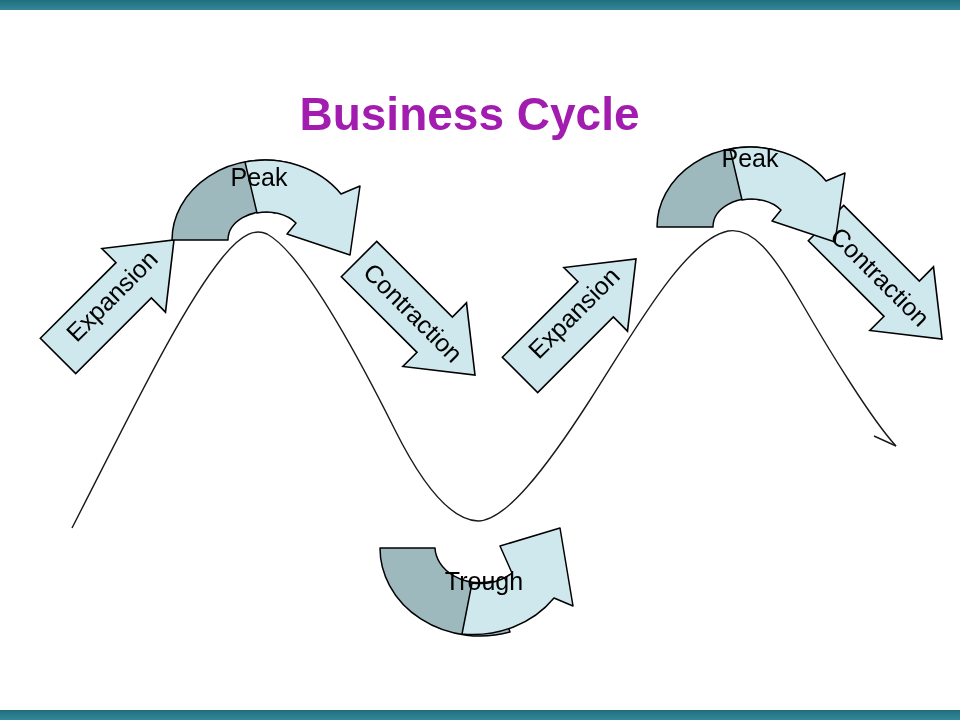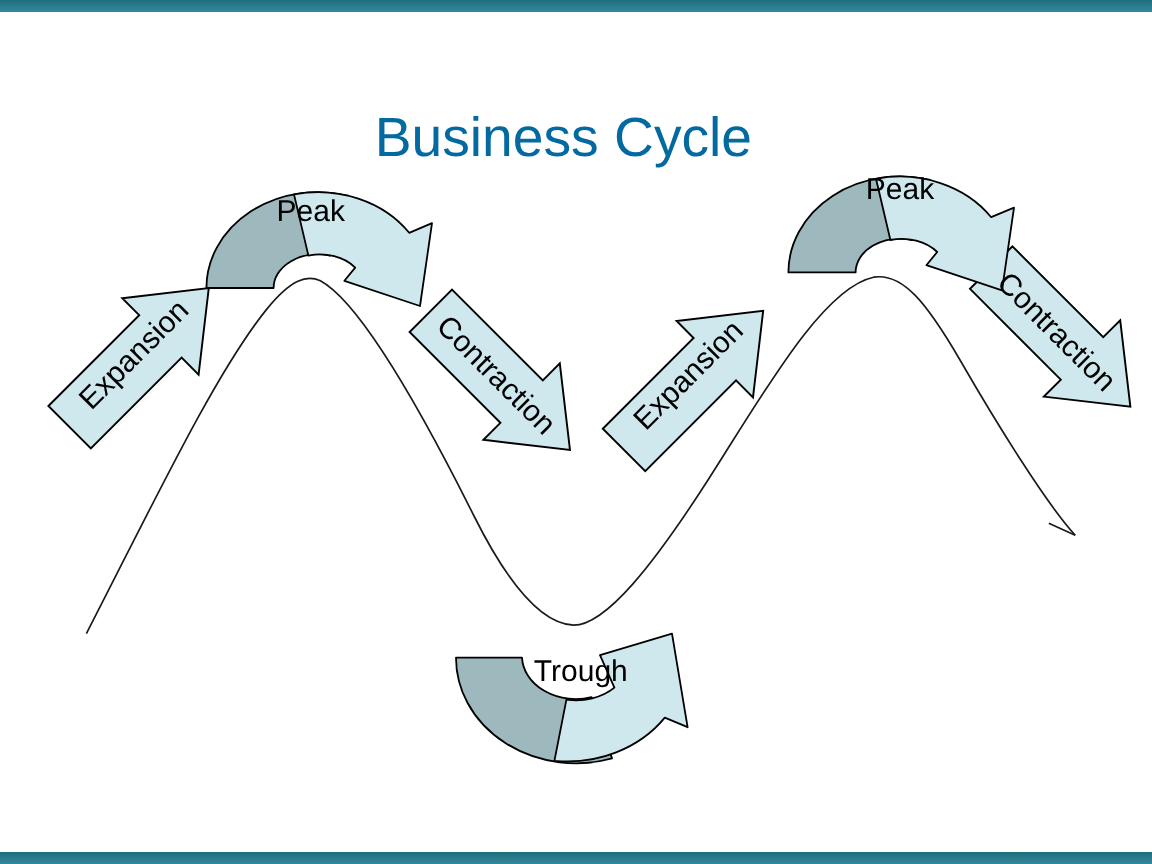--- a/index.html
+++ b/index.html
@@ -9,21 +9,21 @@
     font-family:"Liberation Sans","DejaVu Sans",sans-serif;
   }
   .accent-bar{
     position:absolute;left:0;width:960px;height:10px;
     background:linear-gradient(#1f6e7d,#35889a);
   }
   .accent-bar.top{top:0;}
   .accent-bar.bottom{bottom:0;}
   .slide-title{
     position:absolute;top:56px;left:0;right:21px;
-    text-align:center;font-size:46px;color:#0369a1;font-weight:400;
+    text-align:center;font-size:46px;color:#a21caf;font-weight:700;
     letter-spacing:0px;
   }
   svg.diagram{position:absolute;left:0;top:0;}
   .label{
     position:absolute;color:#000;font-size:25px;white-space:nowrap;
     transform:translate(-50%,-50%);
   }
   .label.rot-neg45{transform:translate(-50%,-50%) rotate(-45deg);}
   .label.rot-pos45{transform:translate(-50%,-50%) rotate(45deg);}
 </style>
@@ -69,16 +69,16 @@
 
   <g transform="translate(480,548)" stroke="#000000" stroke-width="1.5" stroke-linejoin="round">
     <path fill="#9db9be" d="M -100 0 A 100 88 0 0 0 30 84 L 13 33 A 45 36 0 0 1 -45 0 Z"></path>
     <path fill="#cfe8ed" d="M -18 86 A 100 88 0 0 0 74 50 L 93 58 L 80 -20 L 20 -2 L 32 25 A 45 36 0 0 1 -8 35 Z"></path>
   </g>
 </svg>
 
 <div class="label rot-neg45" style="left:112px;top:296px;">Expansion</div>
 <div class="label" style="left:259px;top:177px;">Peak</div>
 <div class="label rot-pos45" style="left:413px;top:313px;">Contraction</div>
-<div class="label" style="left:484px;top:560px;">Trough</div>
+<div class="label" style="left:484px;top:581px;">Trough</div>
 <div class="label rot-neg45" style="left:574px;top:313px;">Expansion</div>
 <div class="label" style="left:750px;top:158px;">Peak</div>
 <div class="label rot-pos45" style="left:880px;top:277px;">Contraction</div>
 
 </body></html>

